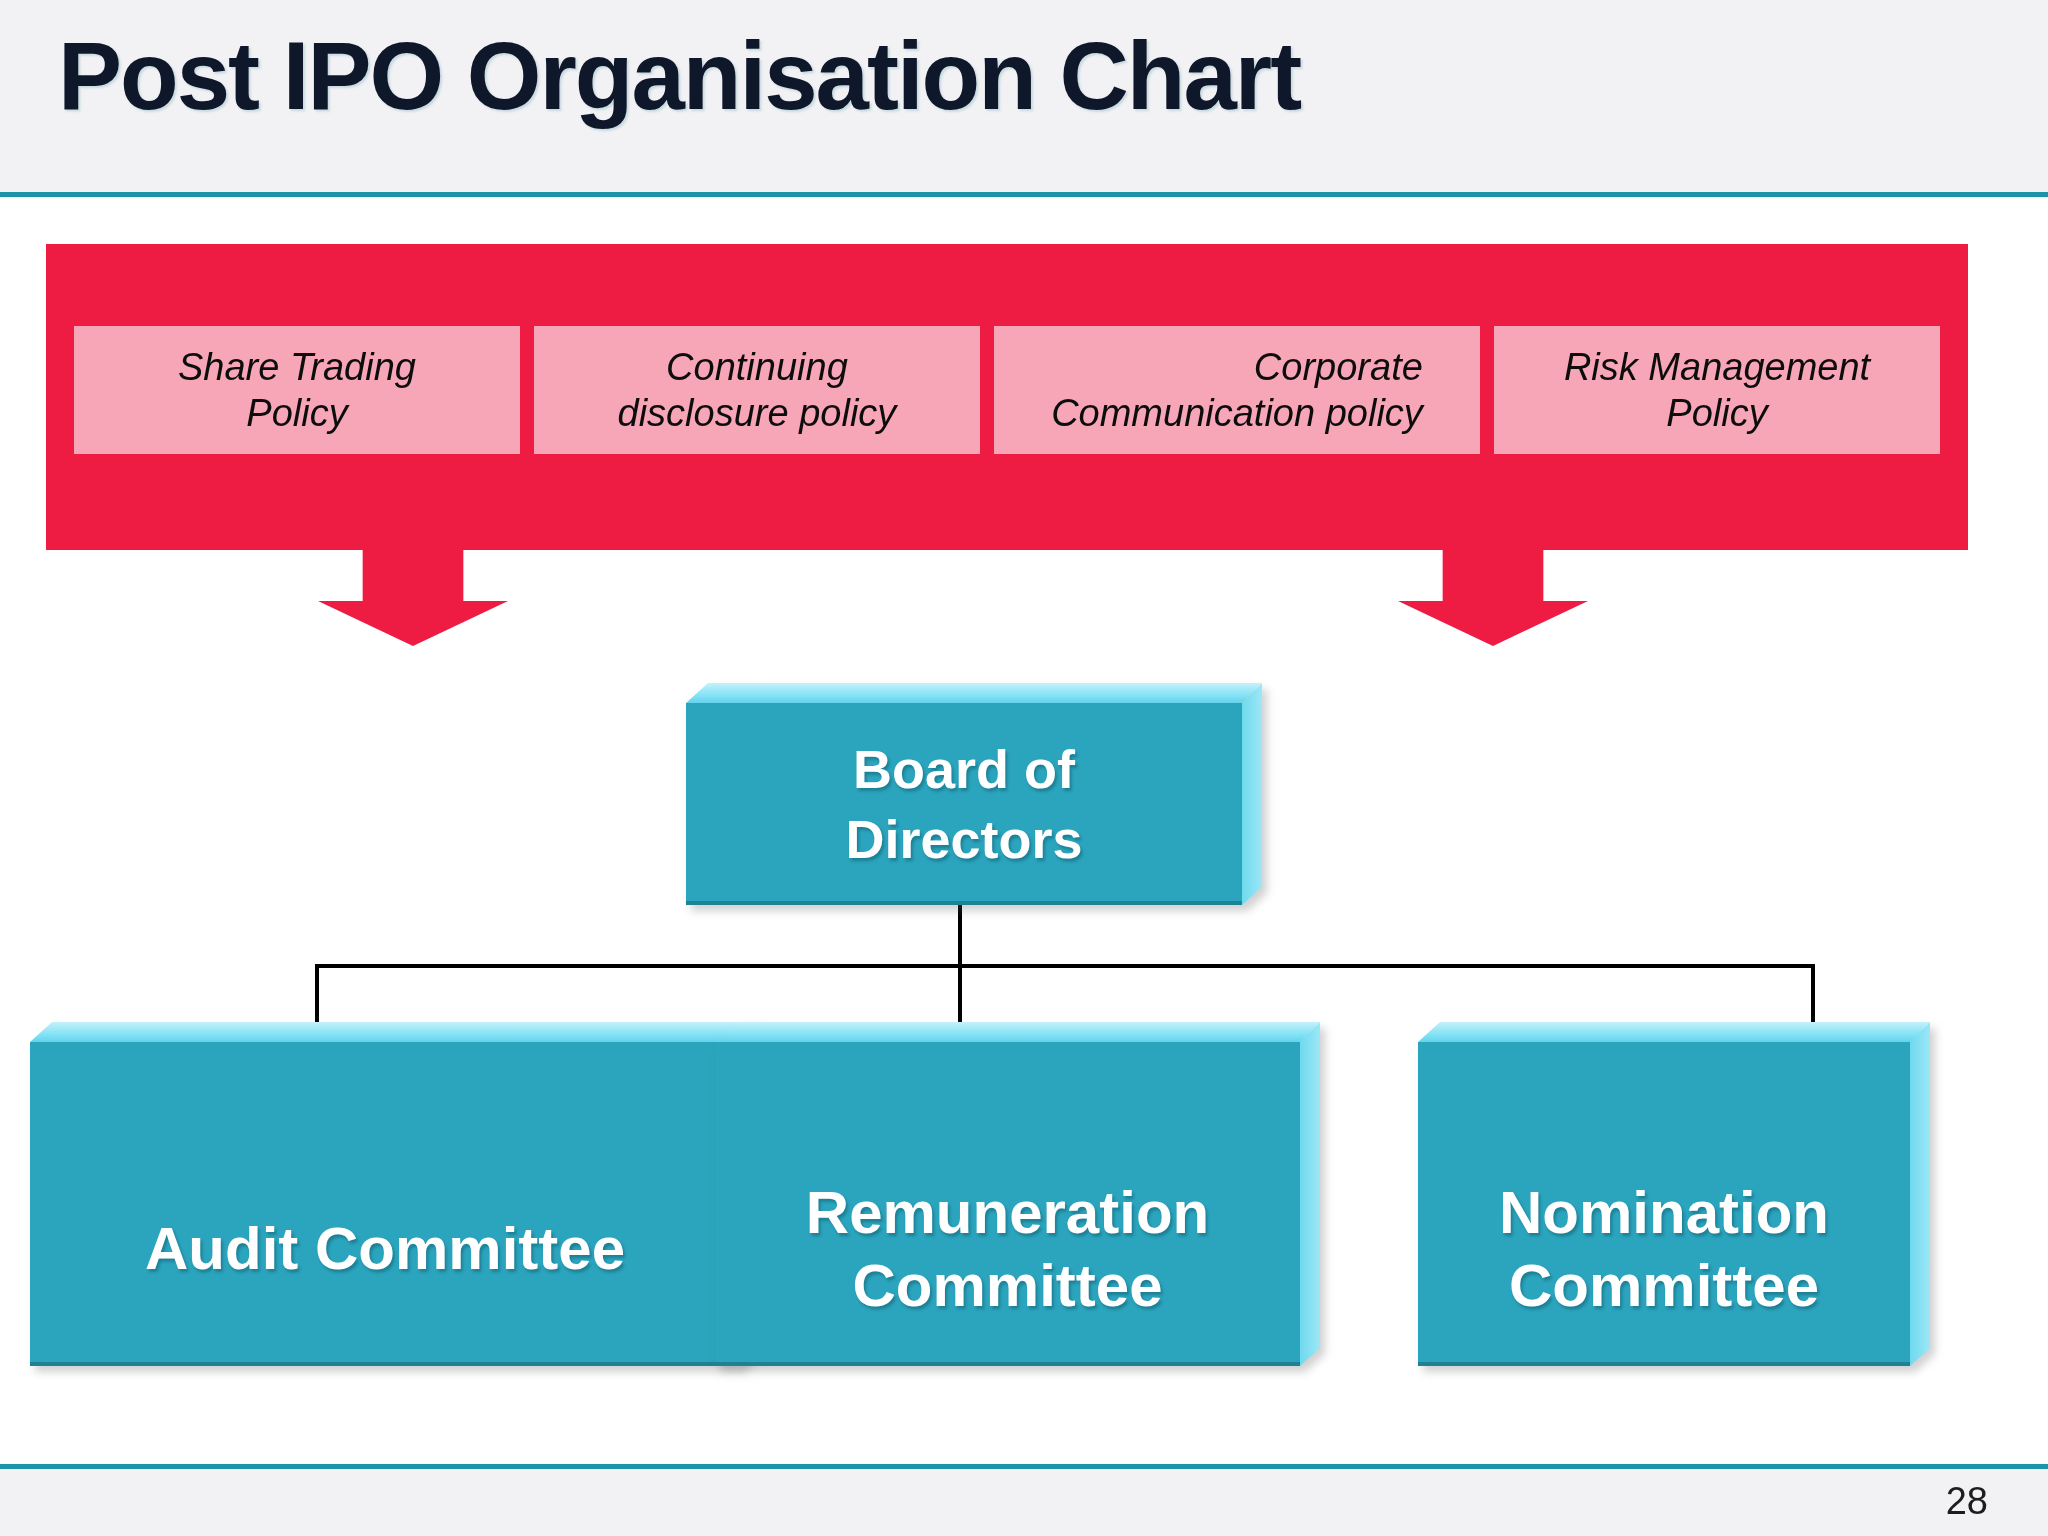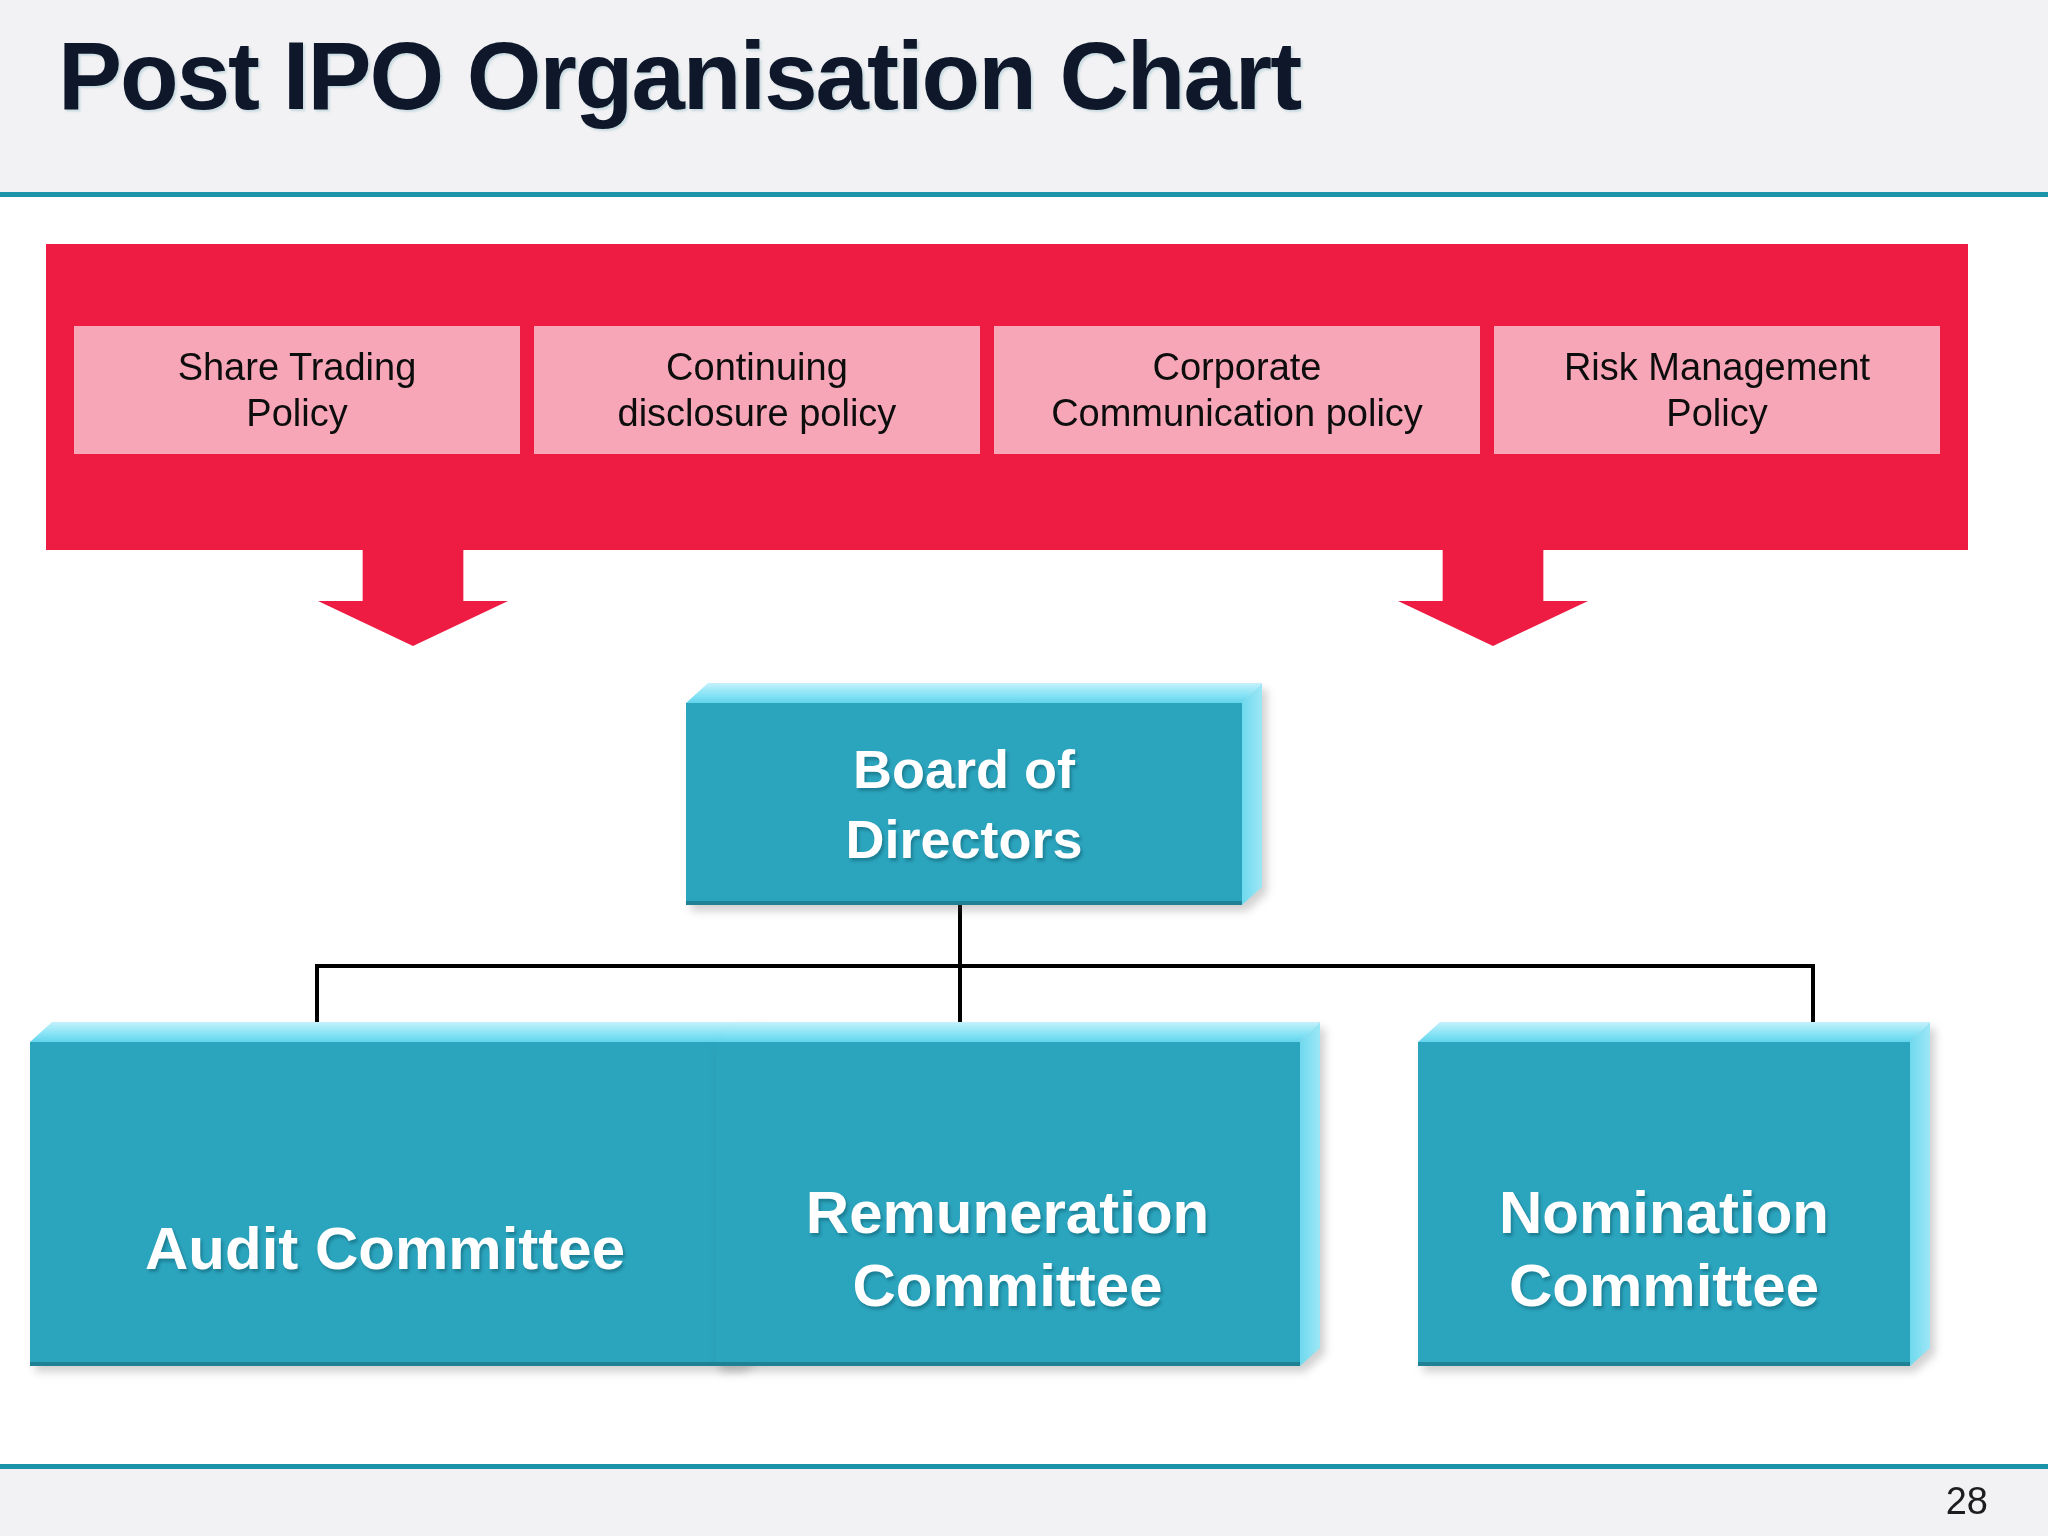--- a/index.html
+++ b/index.html
@@ -20,23 +20,23 @@
   .rule.bottom { top:1464px; }
   .footer-band { position:absolute; left:0; top:1469px; width:2048px; height:67px; background:#f2f1f3; }
   .page-number { position:absolute; right:60px; top:1480px; font-size:38px; color:#1d1d1f; }
 
   
   .banner { position:absolute; left:46px; top:244px; width:1922px; height:306px; background:#ee1b43; }
   .policy-row { position:absolute; left:28px; right:28px; top:82px; height:128px; display:flex; gap:14px; }
   .policy {
     flex:1 1 0; background:#f7a6b8; color:#0d0d0d;
     display:flex; align-items:center; justify-content:center; text-align:center;
-    font-size:38px; line-height:1.22; white-space:pre-line;
+    font-size:38px; line-height:1.22; white-space:pre-line;font-style:italic;
   }
-  .policy.wide { flex:1.09 1 0; }
+  .policy.wide { flex:1.09 1 0;text-align:right; }
 
   
   .down-arrow {
     position:absolute; top:548px; width:190px; height:98px; background:#ee1b43;
     clip-path: polygon(23.5% 0, 76.5% 0, 76.5% 54%, 100% 54%, 50% 100%, 0 54%, 23.5% 54%);
   }
   .down-arrow.left { left:318px; }
   .down-arrow.right { left:1398px; }
 
   

